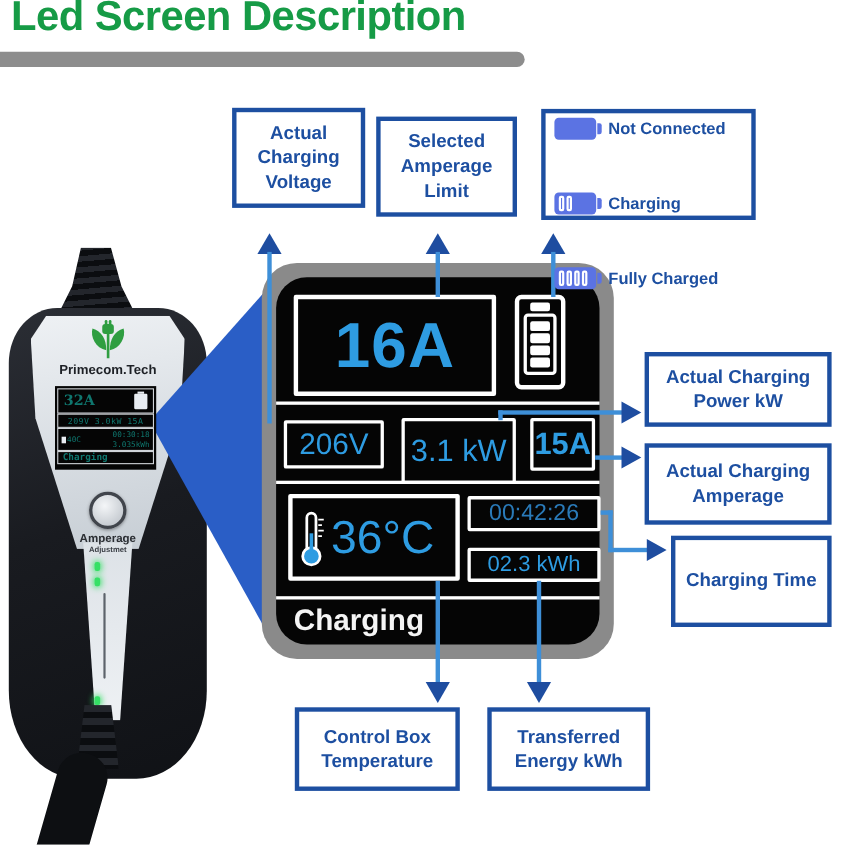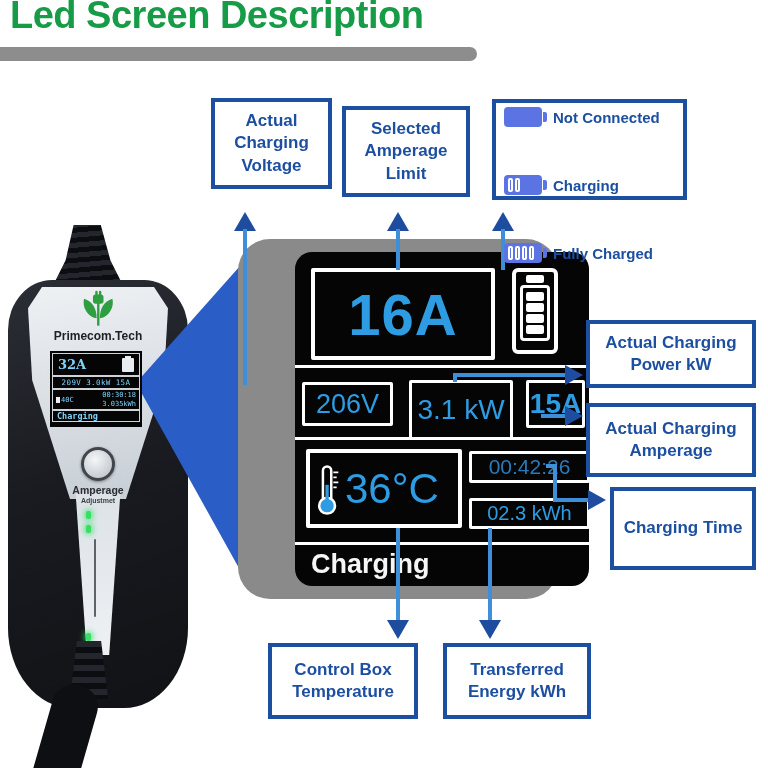--- a/index.html
+++ b/index.html
@@ -32,21 +32,21 @@
   .lg-label{color:#1d4fa1;font-weight:bold;font-size:15px;white-space:nowrap;}
   .bat{position:relative;width:38px;height:20px;background:#5b73e3;border-radius:4px;flex:0 0 auto;}
   .bat::after{content:"";position:absolute;right:-5px;top:5px;width:4px;height:10px;
               background:#5b73e3;border-radius:0 2px 2px 0;}
   .bat .bars{position:absolute;left:4px;top:3px;bottom:3px;display:flex;gap:2px;}
   .bat .bars i{display:block;width:5px;border:2px solid #fff;border-radius:2px;box-sizing:border-box;}
 
   
   .screen{position:absolute;left:238px;top:239px;width:320px;height:360px;background:#8a8a8a;
           border-radius:32px;box-sizing:border-box;padding:13px;z-index:15;}
-  .screen-in{position:relative;width:100%;height:100%;background:#050505;border-radius:17px;margin-left:44px;}
+  .screen-in{position:relative;width:100%;height:100%;background:#050505;border-radius:28px;}
   .sbox{position:absolute;border:3px solid #fff;border-radius:2px;box-sizing:border-box;
         display:flex;align-items:center;justify-content:center;color:#2e9ce2;}
   .amp-box{left:16px;top:16px;width:184px;height:92px;border-width:4px;
            font-size:58px;font-weight:bold;letter-spacing:1px;}
   .sep{position:absolute;left:0;width:100%;height:3px;background:#fff;}
   .s1{top:113px;} .s2{top:185px;} .s3{top:290px;}
   .v206{left:7px;top:130px;width:91px;height:44px;font-size:27px;}
   .p31{left:114px;top:128px;width:104px;height:60px;font-size:28px;}
   .a15{left:231px;top:128px;width:59px;height:48px;font-size:28px;font-weight:bold;}
   .thermo-box{left:11px;top:197px;width:156px;height:79px;border-width:4px;
@@ -88,21 +88,21 @@
   .panel{position:absolute;left:28px;top:62px;width:140px;height:212px;
          background:linear-gradient(170deg,#eef1f4,#c6cdd4);
          clip-path:polygon(10% 0,90% 0,100% 10%,97% 44%,70% 100%,30% 100%,3% 44%,0 10%);}
   .stripe{position:absolute;left:70px;top:268px;width:56px;height:162px;
           background:linear-gradient(180deg,#dde2e7,#eef1f4);
           clip-path:polygon(10% 0,90% 0,70% 100%,30% 100%);}
   .logo{position:absolute;left:76px;top:64px;}
   .brand{position:absolute;left:28px;top:104px;width:140px;text-align:center;
          font-size:12px;font-weight:bold;color:#1d2025;}
   .oled{position:absolute;left:50px;top:126px;width:92px;height:76px;background:#050505;
-        padding:2px;box-sizing:border-box;z-index:10;color:#7dd3fc;
+        padding:2px;box-sizing:border-box;z-index:10;color:#0f766e;
         font-family:"DejaVu Sans Mono",monospace;display:flex;flex-direction:column;gap:0;}
   .oled>div{border:1px solid #cfd3d8;box-sizing:border-box;}
   .o-r1{height:23px;display:flex;align-items:center;justify-content:space-between;padding:0 5px;}
   .o-amp{font-family:"DejaVu Serif",serif;font-weight:bold;font-size:13px;}
   .o-bat{width:12px;height:14px;background:#e9edf2;border-radius:1px;position:relative;}
   .o-bat::before{content:"";position:absolute;top:-2px;left:3px;width:6px;height:2px;background:#e9edf2;}
   .o-r2{height:13px;font-size:7.5px;display:flex;align-items:center;justify-content:center;
         letter-spacing:0.4px;white-space:nowrap;}
   .o-r3{height:21px;font-size:7px;display:flex;align-items:center;justify-content:space-between;padding:0 3px;}
   .o-temp{display:flex;align-items:center;gap:1px;}

